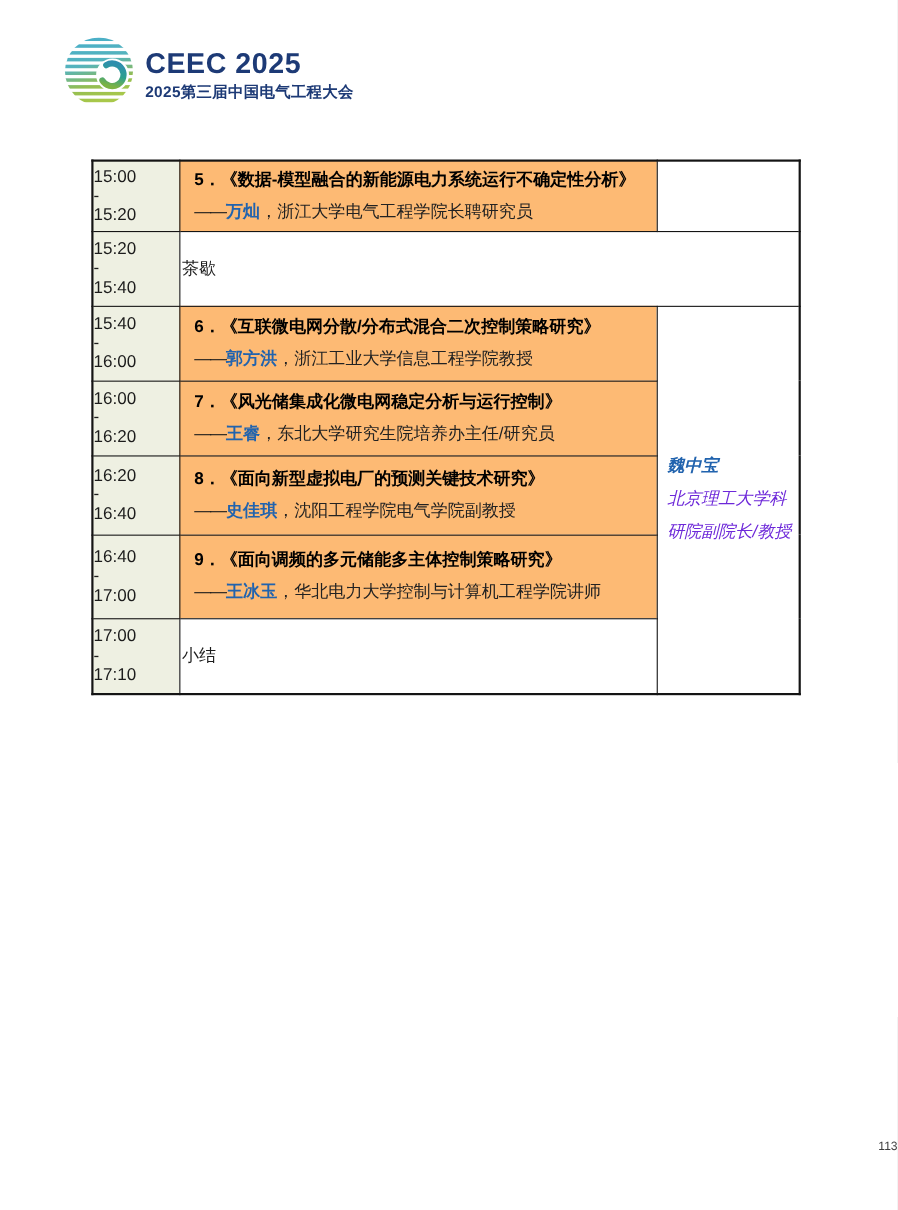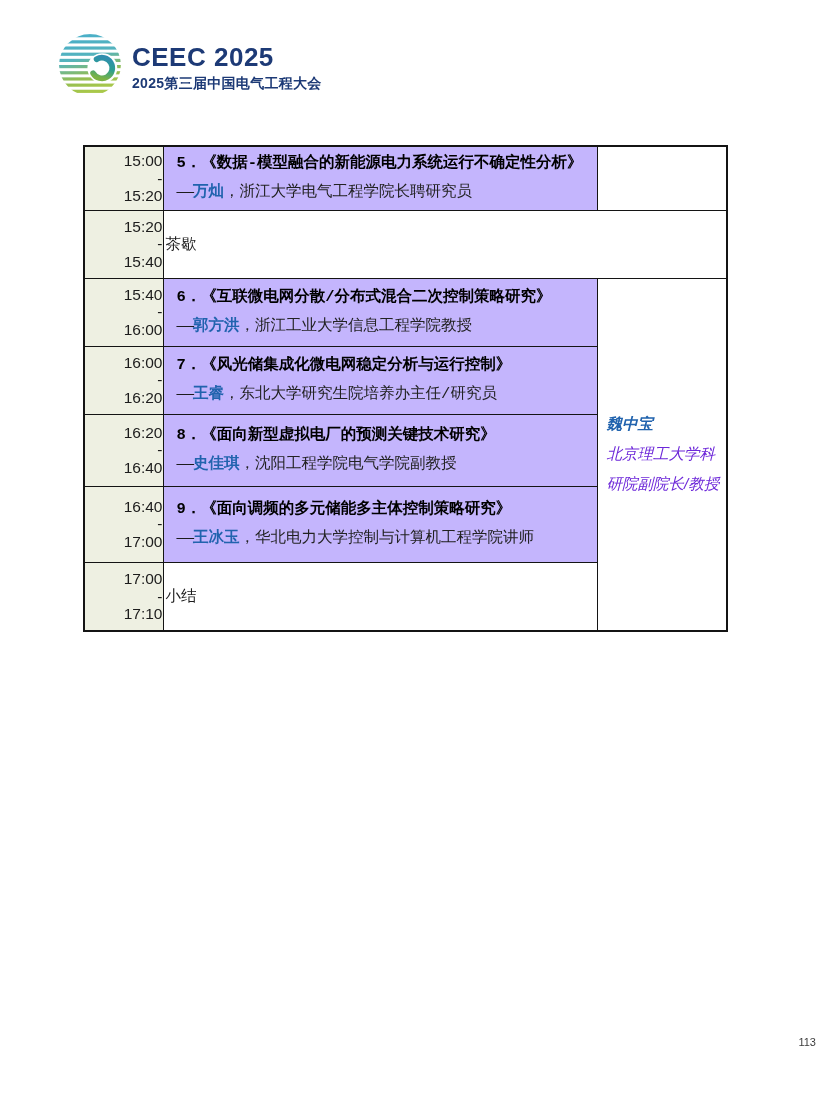--- a/index.html
+++ b/index.html
@@ -30,26 +30,26 @@
     width:643px;
     border:2px solid #141414;
   }
   table.sched td {
     border:1.5px solid #141414;
     vertical-align:middle;
     font-size:15.5px; color:#1c1c1c;
   }
   td.time {
     background:#eef0e2;
-    text-align:right;
+    text-align:left;
     line-height:1.12;
     font-size:15.5px;
     color:#1b1b1b;
   }
-  td.session { padding:7px 10px 7px 13px; background:#c4b5fd;font-family:Liberation Mono, monospace; }
+  td.session { padding:7px 10px 7px 13px; background:#fdba74; }
   .s-title { font-weight:bold; color:#000; margin-bottom:9px; line-height:1.25; }
   .s-speaker { color:#222; line-height:1.25; }
   .s-dash { color:#1c1c1c; letter-spacing:-1px; }
   .s-name { font-weight:bold; color:#2163ae; }
   .s-comma { color:#222; }
   td.plain { padding-left:2px; background:#fff; }
   td.chair {
     background:#fff; padding:0 6px 0 9px;
     line-height:1.95; vertical-align:middle;font-style:italic;
   }

